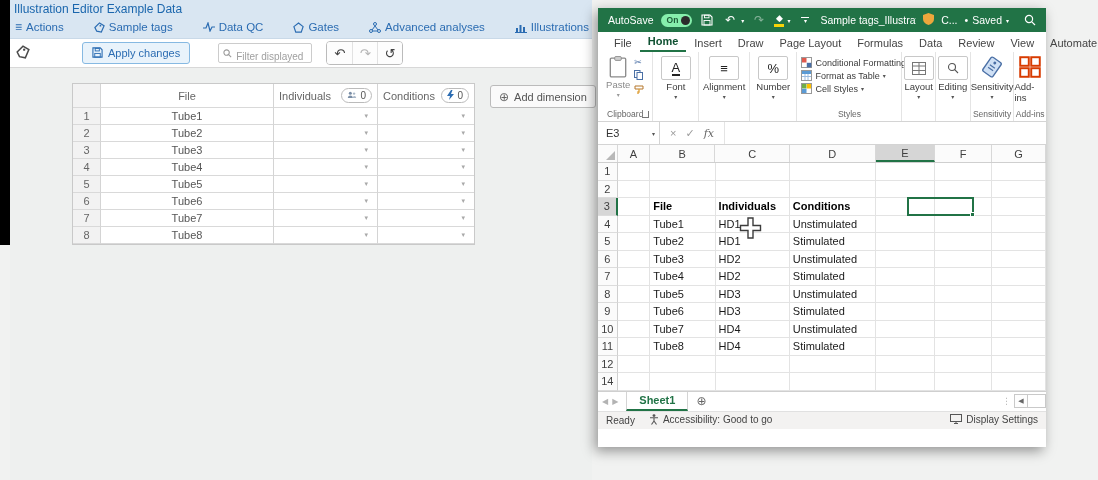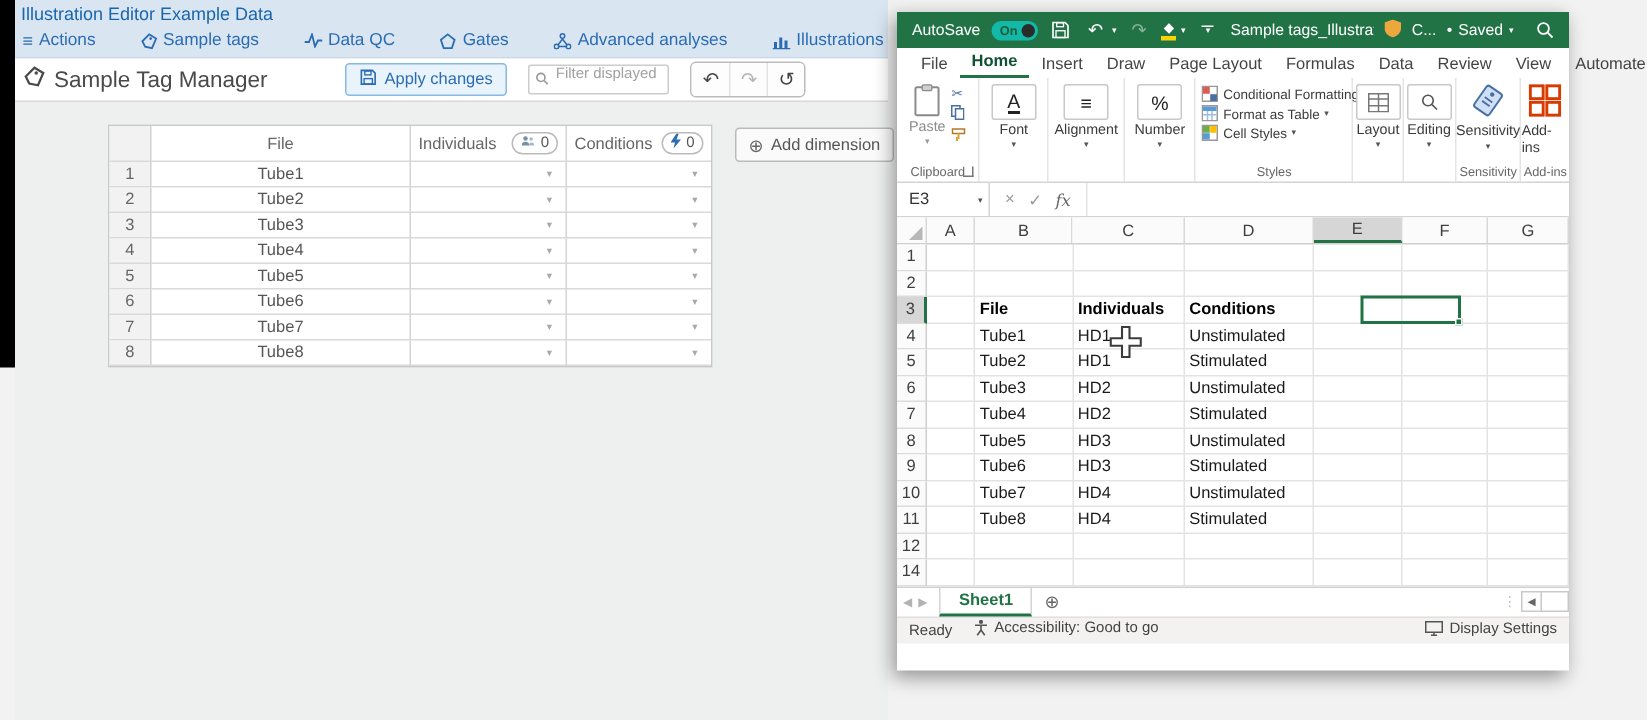--- a/index.html
+++ b/index.html
@@ -11,21 +11,21 @@
 
   
   .webapp { position:absolute; left:10px; top:0; width:582px; height:480px; }
   .app-titlebar { height:16px; background:#d9e6f2; font-size:12px; color:#1a66ad; padding:2px 0 0 4px; white-space:nowrap; }
   .app-menubar { height:23px; background:#d9e6f2; display:flex; align-items:center; font-size:11.5px; color:#2b6cb2; padding-left:5px; border-bottom:1px solid #c9d9e8; }
   .menu-item { display:flex; align-items:center; gap:4px; margin-right:30px; cursor:pointer; white-space:nowrap; }
   .menu-item svg { display:block; }
   .app-toolbar { height:29px; background:#fff; border-bottom:1px solid #d8d8d8; display:flex; align-items:center; padding-left:6px; }
   .stm-title { display:flex; align-items:center; gap:6px; font-size:15px; color:#4a4a4a; white-space:nowrap; }
   .apply-btn { margin-left:52px; display:flex; align-items:center; gap:5px; height:22px; padding:0 9px; background:#e9f3fb; border:1px solid #86b9e2; border-radius:3px; color:#2b6cb2; font-size:11px; white-space:nowrap; cursor:pointer; }
-  .filter-box { margin-left:14px; display:flex; align-items:flex-start; gap:4px; width:94px; height:20px; border:1px solid #ccc; border-radius:2px; background:#fff; padding:0 4px; }
+  .filter-box { margin-left:28px; display:flex; align-items:flex-end; gap:4px; width:94px; height:20px; border:1px solid #ccc; border-radius:2px; background:#fff; padding:0 4px; }
   .filter-box input { border:none; outline:none; width:70px; font-size:10px; color:#555; font-family:inherit; }
   .filter-box input::placeholder { color:#a0a0a0; }
   .undo-group { margin-left:14px; display:flex; border:1px solid #bbb; border-radius:4px; overflow:hidden; background:#fff; }
   .undo-group .ubtn { width:25px; height:22px; display:flex; align-items:center; justify-content:center; font-size:13px; color:#444; cursor:pointer; background:#fdfdfd; }
   .undo-group .ubtn + .ubtn { border-left:1px solid #e2e2e2; }
   .ubtn.dim { color:#b5b5b5; }
   .app-content { height:412px; background:#eef0ef; }
 
   
   .sample-table { position:absolute; left:72px; top:83px; background:#fff; border:1px solid #c9c9c9; font-size:11px; }
@@ -39,21 +39,21 @@
   .t-head.t-ind, .t-head.t-con { justify-content:space-between; padding:0 5px; }
   .t-body-row .t-cell { height:17px; }
   .dd-caret { position:absolute; right:9px; top:50%; transform:translateY(-50%); font-size:7px; color:#a9a9a9; }
   .count-badge { display:flex; align-items:center; gap:3px; border:1px solid #bbb; border-radius:9px; background:#fff; padding:0 5px; height:15px; font-size:10px; color:#555; }
   .add-dim-btn { position:absolute; left:490px; top:85px; height:23px; display:flex; align-items:center; gap:5px; padding:0 8px; background:#fafafa; border:1px solid #bbb; border-radius:3px; font-size:11px; color:#555; cursor:pointer; white-space:nowrap; }
   .oplus { font-size:12px; color:#666; }
 
   
   .excel { position:absolute; left:598px; top:8px; width:448px; height:439px; background:#fff; box-shadow:-3px 4px 12px rgba(0,0,0,0.4); }
   .xl-titlebar { height:24px; background:#217346; color:#fff; display:flex; align-items:center; font-size:10.5px; padding:0 8px 0 10px; gap:7px; white-space:nowrap; }
-  .autosave-pill { display:flex; align-items:center; background:#14b8a6; border-radius:8px; height:13px; padding:0 2px 0 6px; gap:3px; }
+  .autosave-pill { display:flex; align-items:center; background:#86efac; border-radius:8px; height:13px; padding:0 2px 0 6px; gap:3px; }
   .autosave-pill .pill-label { color:#1e5c38; font-size:8.5px; font-weight:bold; }
   .pill-knob { width:9px; height:9px; border-radius:50%; background:#2b2b2b; }
   .qat-icon { display:flex; align-items:center; justify-content:center; width:16px; height:16px; cursor:pointer; }
   .qat-caret { font-size:6px; margin-left:-4px; }
   .dim-w { opacity:.45; }
   .fill-icon { display:flex; flex-direction:column; align-items:center; line-height:1; cursor:pointer; }
   .fill-icon .fi-glyph { font-size:9px; }
   .fill-icon .fi-bar { width:10px; height:3px; background:#f7d308; margin-top:1px; }
   .xl-doc-title { flex:1; text-align:center; overflow:hidden; font-size:10.5px; }
   .saved-chunk { display:flex; align-items:center; gap:4px; }
@@ -177,21 +177,20 @@
       <span>Illustrations</span>
     </div>
   </div>
 
   <div class="app-toolbar">
     <div class="stm-title">
       <span><svg width="14" height="14" viewBox="0 0 12 12">
             <path d="M1 6 L6 1 L11 4 L8 11 L3 10 Z" fill="none" stroke="#4a4a4a" stroke-width="1.3"></path>
             <circle cx="7" cy="4" r="1" fill="#4a4a4a"></circle>
           </svg></span>
-      <span>Sample Tag Manager</span>
     </div>
     <div class="apply-btn">
       <span><svg width="11" height="11" viewBox="0 0 12 12">
             <path d="M1 1 H9 L11 3 V11 H1 Z" fill="none" stroke="#2b6cb2" stroke-width="1.2"></path>
             <rect x="3" y="7" width="6" height="4" fill="none" stroke="#2b6cb2"></rect>
             <rect x="3.5" y="1.5" width="4.5" height="2.8" fill="none" stroke="#2b6cb2"></rect>
           </svg></span>
       <span>Apply changes</span>
     </div>
     <div class="filter-box">

